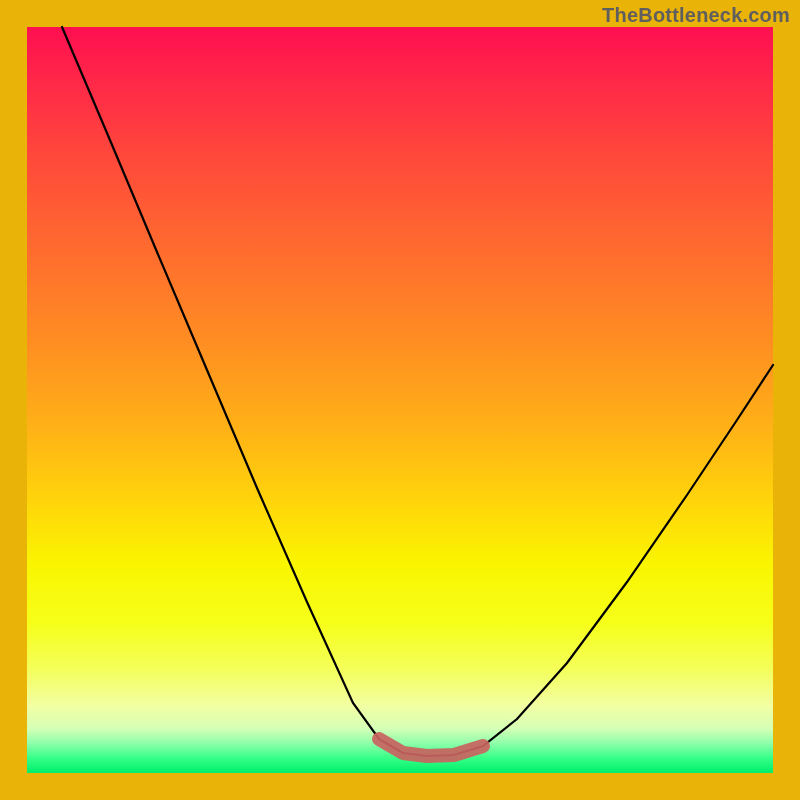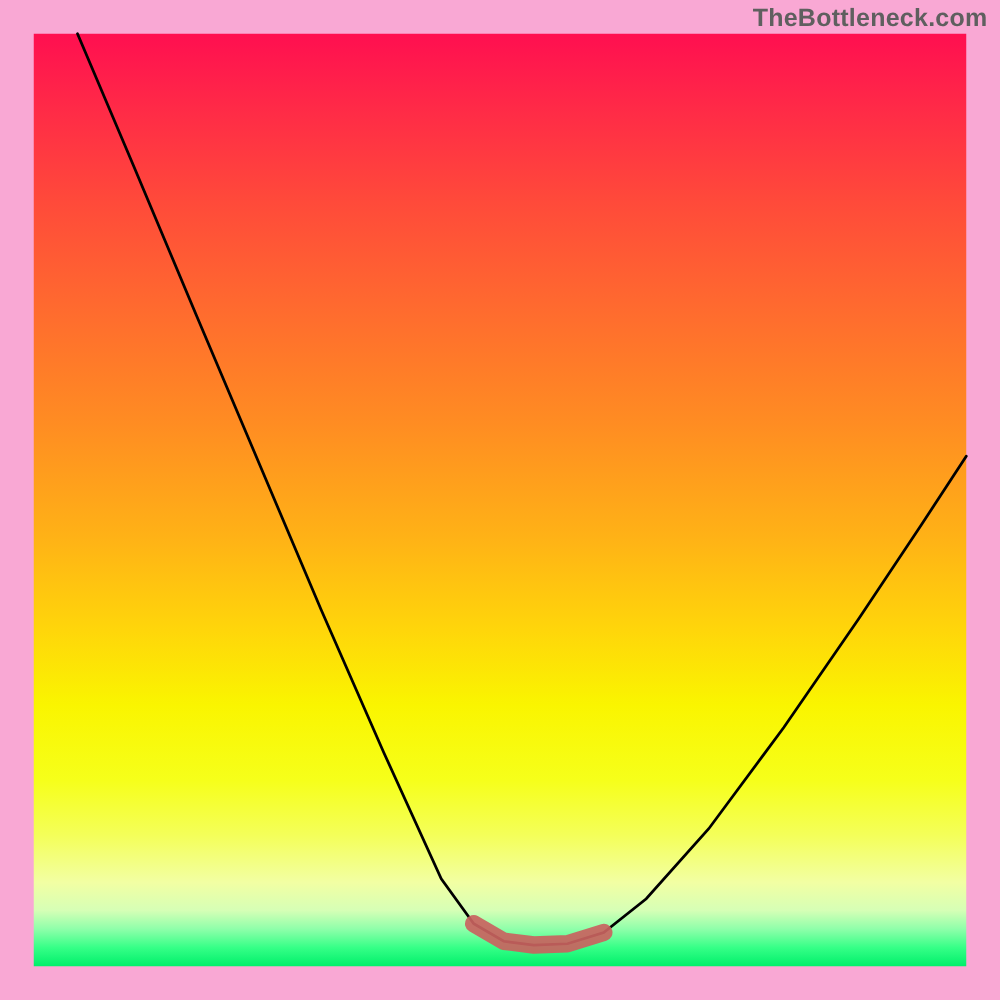--- a/index.html
+++ b/index.html
@@ -8,21 +8,21 @@
     width: 800px;
     height: 800px;
     background: #000;
     overflow: hidden;
     font-family: Arial, Helvetica, sans-serif;
   }
   .canvas {
     position: relative;
     width: 800px;
     height: 800px;
-    background: #f9a8d4;
+    background: #eab308;
     text-align: right;
   }
   .plot-area {
     position: absolute;
     left: 27px;
     top: 27px;
     width: 746px;
     height: 746px;
     
     background: linear-gradient(to bottom,

